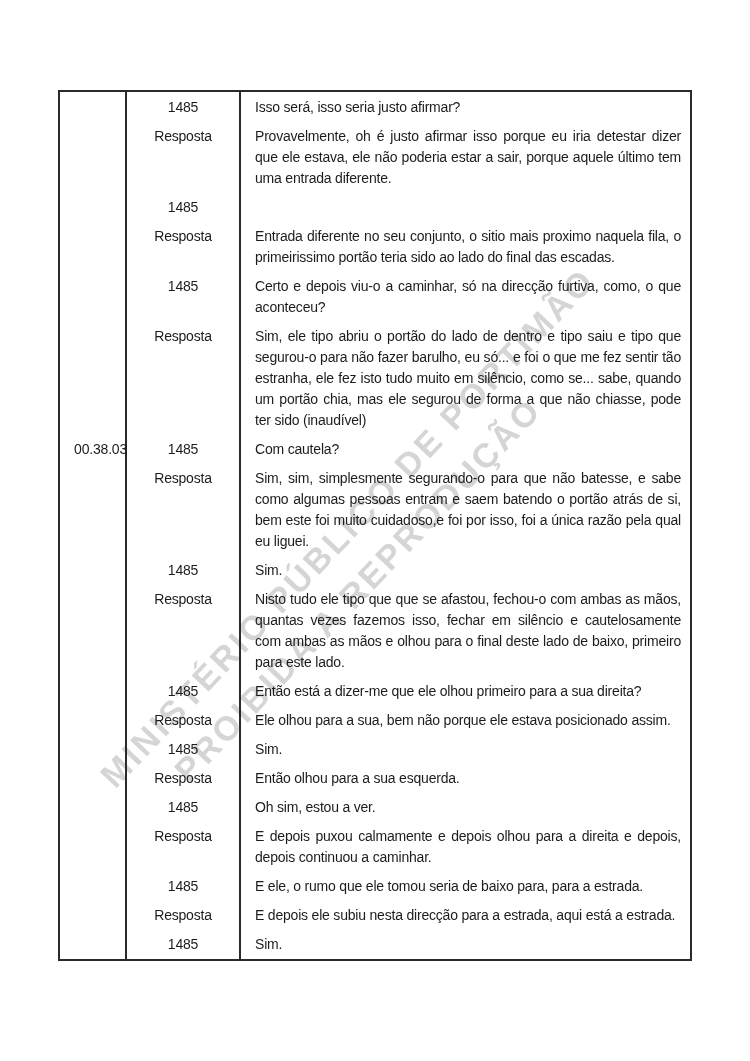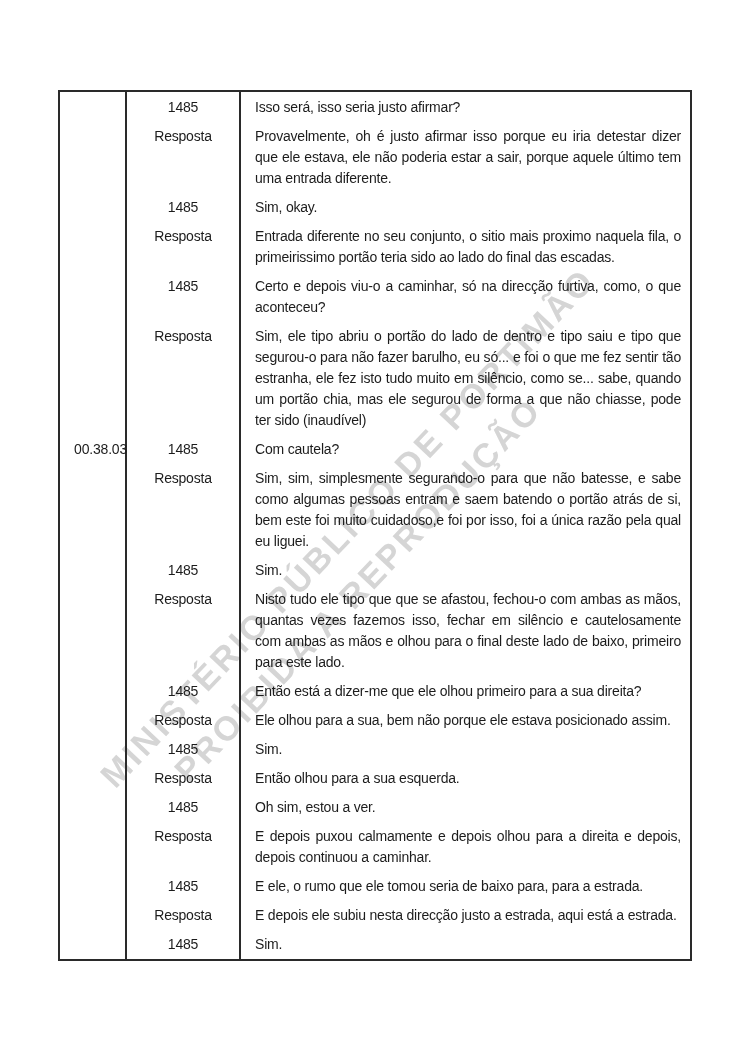--- a/index.html
+++ b/index.html
@@ -97,21 +97,20 @@
 
   <div class="entry">
     <div class="cell-time"></div>
     <div class="cell-speaker">Resposta</div>
     <div class="cell-text">Provavelmente, oh é justo afirmar isso porque eu iria detestar dizer que ele estava, ele não poderia estar a sair, porque aquele último tem uma entrada diferente.</div>
   </div>
 
   <div class="entry">
     <div class="cell-time"></div>
     <div class="cell-speaker">1485</div>
-    <div class="cell-text">Sim, okay.</div>
   </div>
 
   <div class="entry">
     <div class="cell-time"></div>
     <div class="cell-speaker">Resposta</div>
     <div class="cell-text">Entrada diferente no seu conjunto, o sitio mais proximo naquela fila, o primeirissimo portão teria sido ao lado do final das escadas.</div>
   </div>
 
   <div class="entry">
     <div class="cell-time"></div>
@@ -187,21 +186,21 @@
 
   <div class="entry">
     <div class="cell-time"></div>
     <div class="cell-speaker">1485</div>
     <div class="cell-text">E ele, o rumo que ele tomou seria de baixo para, para a estrada.</div>
   </div>
 
   <div class="entry">
     <div class="cell-time"></div>
     <div class="cell-speaker">Resposta</div>
-    <div class="cell-text">E depois ele subiu nesta direcção justo a estrada, aqui está a estrada.</div>
+    <div class="cell-text">E depois ele subiu nesta direcção para a estrada, aqui está a estrada.</div>
   </div>
 
   <div class="entry">
     <div class="cell-time"></div>
     <div class="cell-speaker">1485</div>
     <div class="cell-text">Sim.</div>
   </div>
 </div>
   </div>
 

